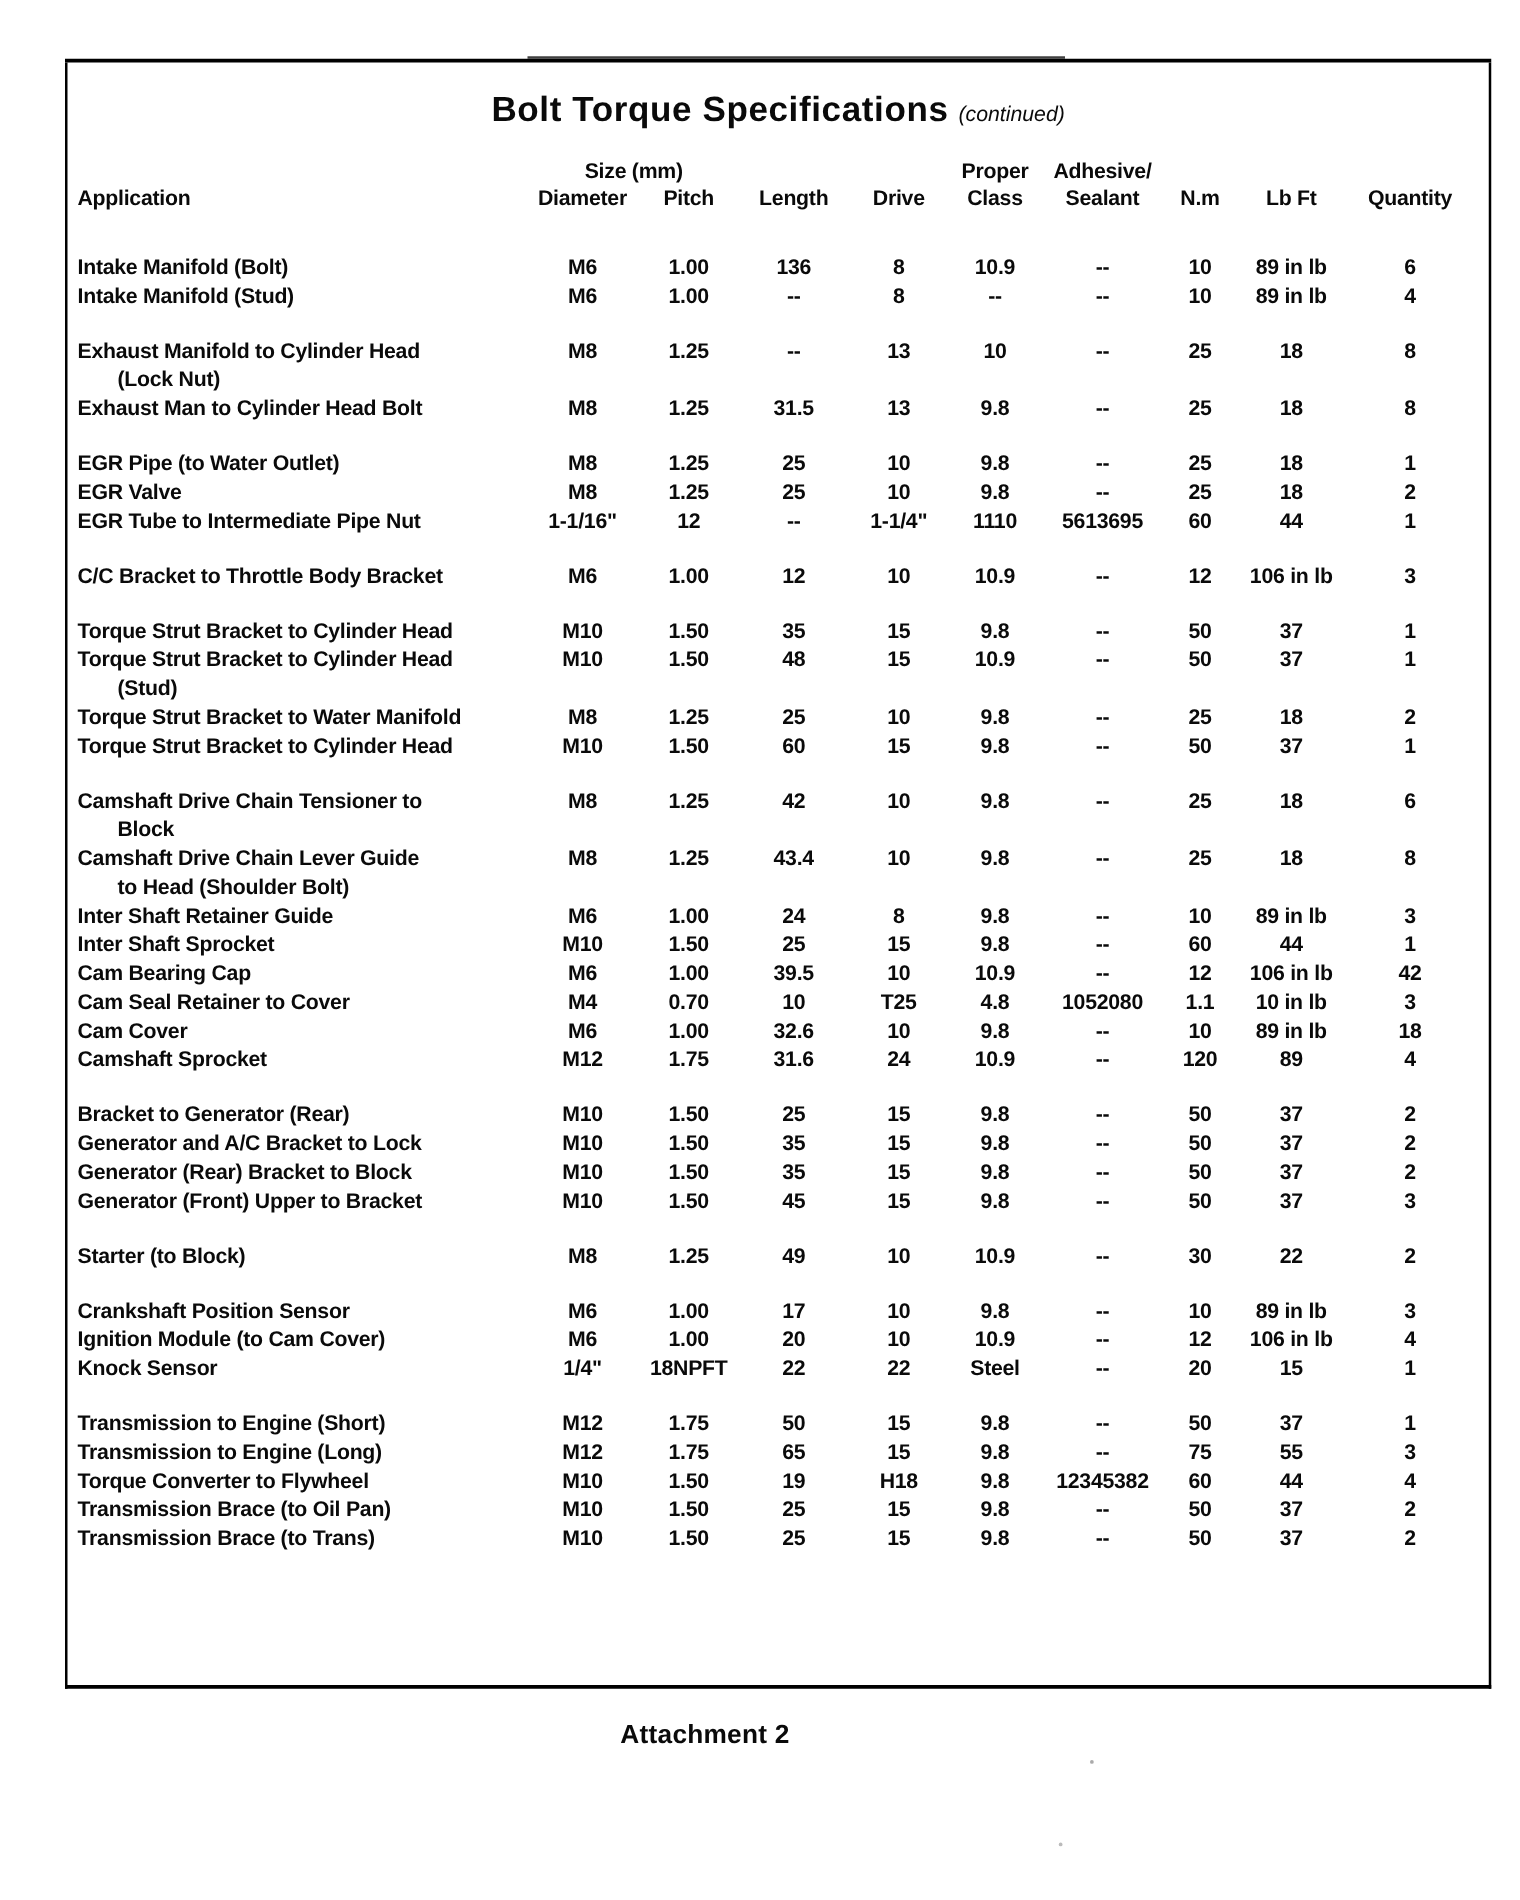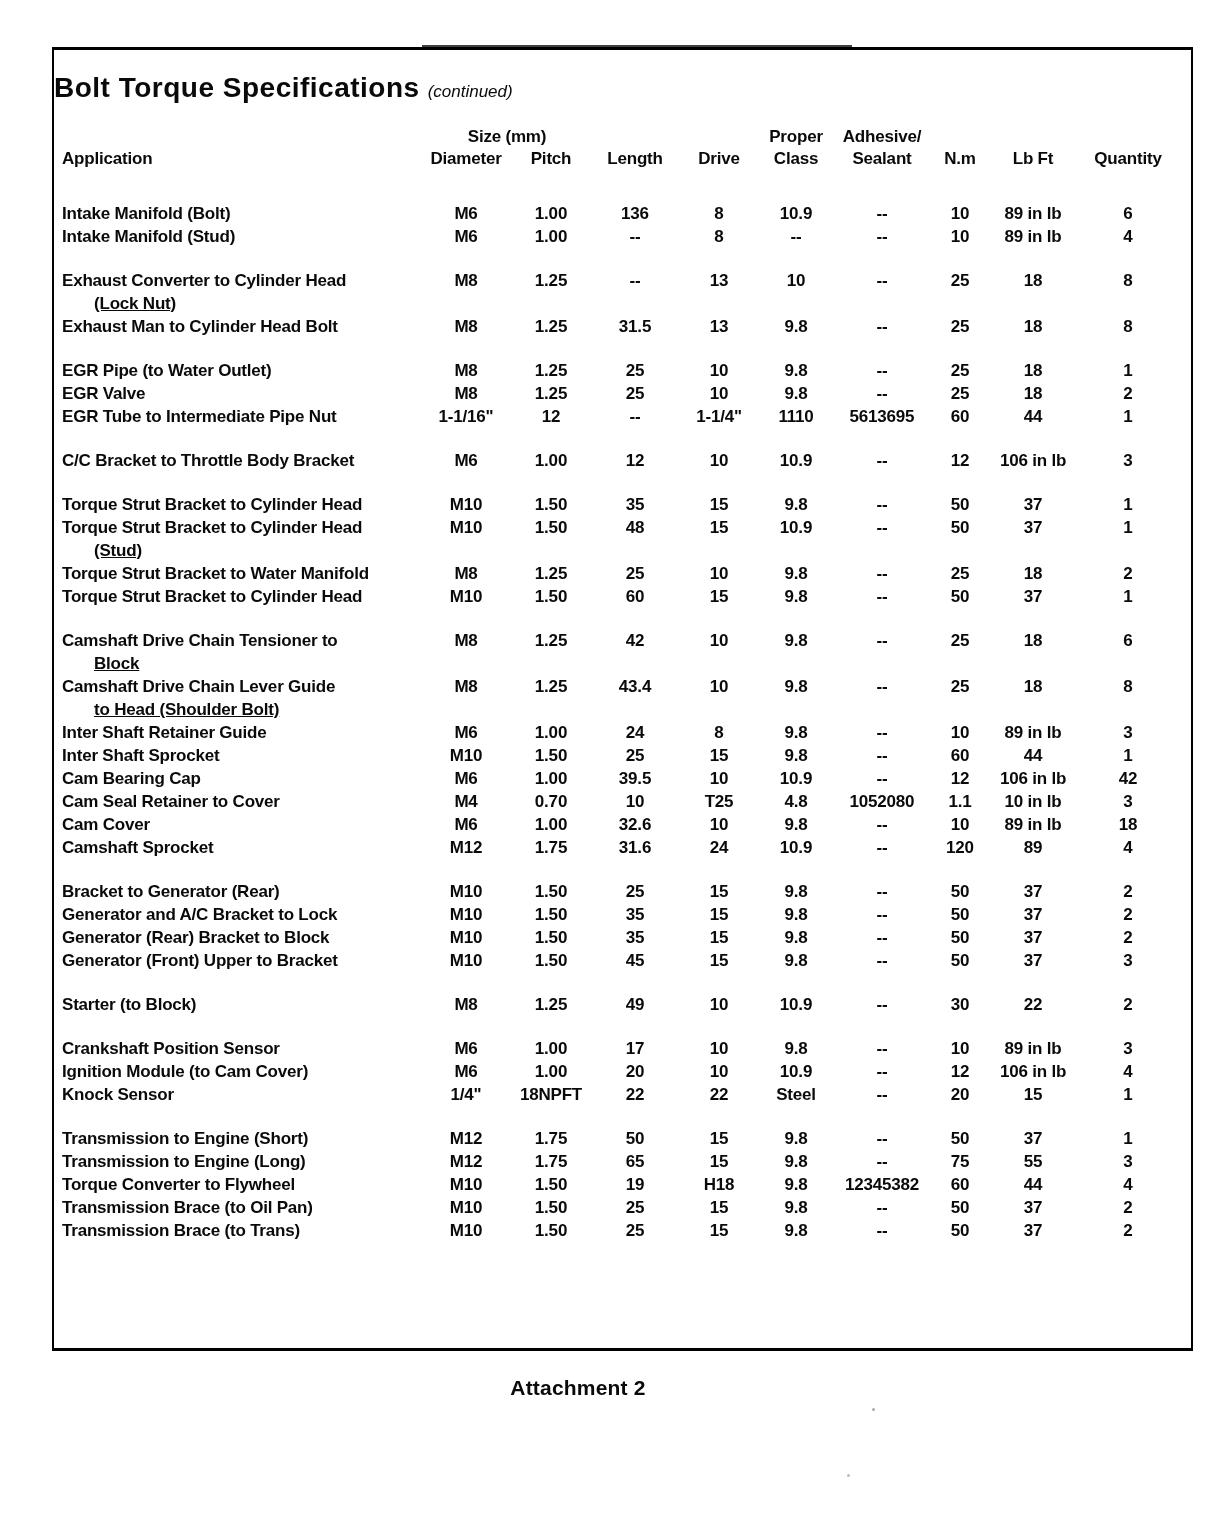--- a/index.html
+++ b/index.html
@@ -46,20 +46,21 @@
     position: absolute;
     left: 370px;
     top: -2px;
     width: 430px;
     height: 2px;
     background: #000;
     opacity: .75;
   }
   .title-row {
     margin-top: 22px;
+    text-align: center;
     white-space: nowrap;
   }
   .doc-title {
     font-size: 28px;
     font-weight: bold;
     letter-spacing: 0.5px;
   }
   .doc-title-suffix {
     font-size: 17px;
     font-style: italic;
@@ -91,25 +92,25 @@
     line-height: 23px;
     vertical-align: top;
     text-align: center;
     font-weight: bold;
     overflow: visible;
     white-space: nowrap;
   }
   table.spec thead tr.h1 th { line-height: 22px; }
   table.spec thead tr.h2 th { line-height: 22px; padding-bottom: 32px; }
   table.spec th.left, table.spec td.left { text-align: left; margin-left: 30px; }
-  table.spec td .wrap-line { padding-left: 32px; text-decoration: underline; }
+  table.spec td .wrap-line { padding-left: 32px; }
   tr.group-spacer td { height: 21px; line-height: 21px; }
   .footer {
     position: absolute;
-    left: 14px;
+    left: 0;
     top: 1376px;
     width: 1128px;
     text-align: center;
     font-size: 21px;
     font-weight: bold;
     letter-spacing: 0.2px;
   }
   
   .speckle {
     position: absolute;
@@ -196,21 +197,21 @@
             <td>--</td>
             <td>10</td>
             <td>89 in lb</td>
             <td>4</td>
           </tr>
           <tr class="group-spacer">
             <td colspan="10"></td>
           </tr>
           <tr>
             <td class="left">
-              <div>Exhaust Converter to Cylinder Head</div>
+              <div>Exhaust Manifold to Cylinder Head</div>
               <div class="wrap-line">(Lock Nut)</div>
             </td>
             <td>M8</td>
             <td>1.25</td>
             <td>--</td>
             <td>13</td>
             <td>10</td>
             <td>--</td>
             <td>25</td>
             <td>18</td>

